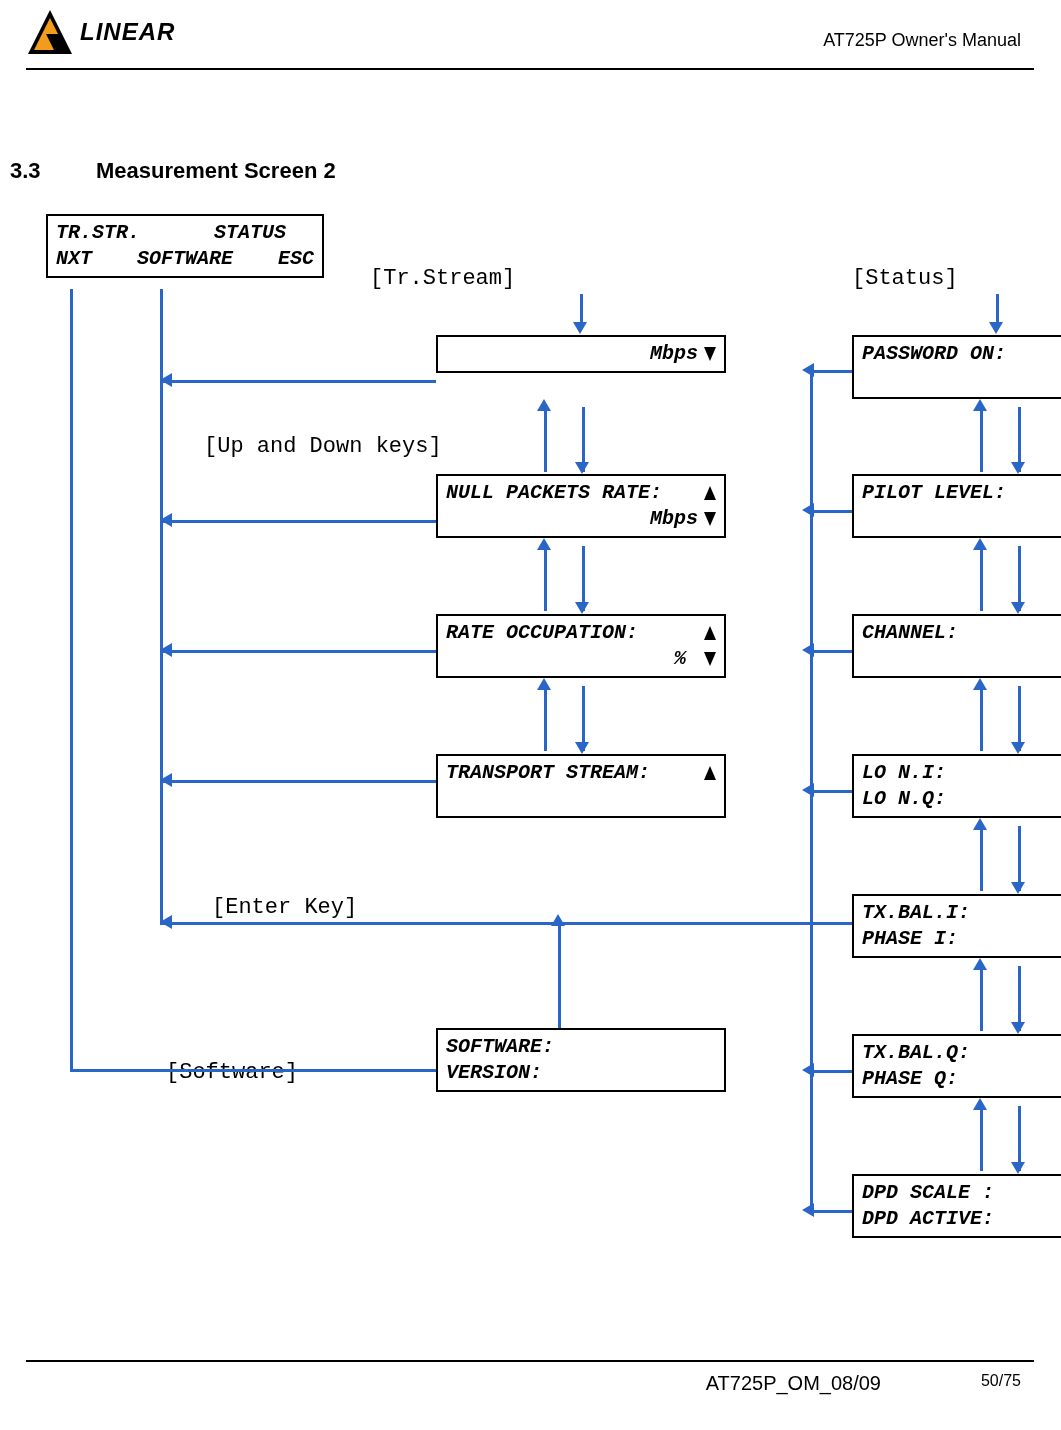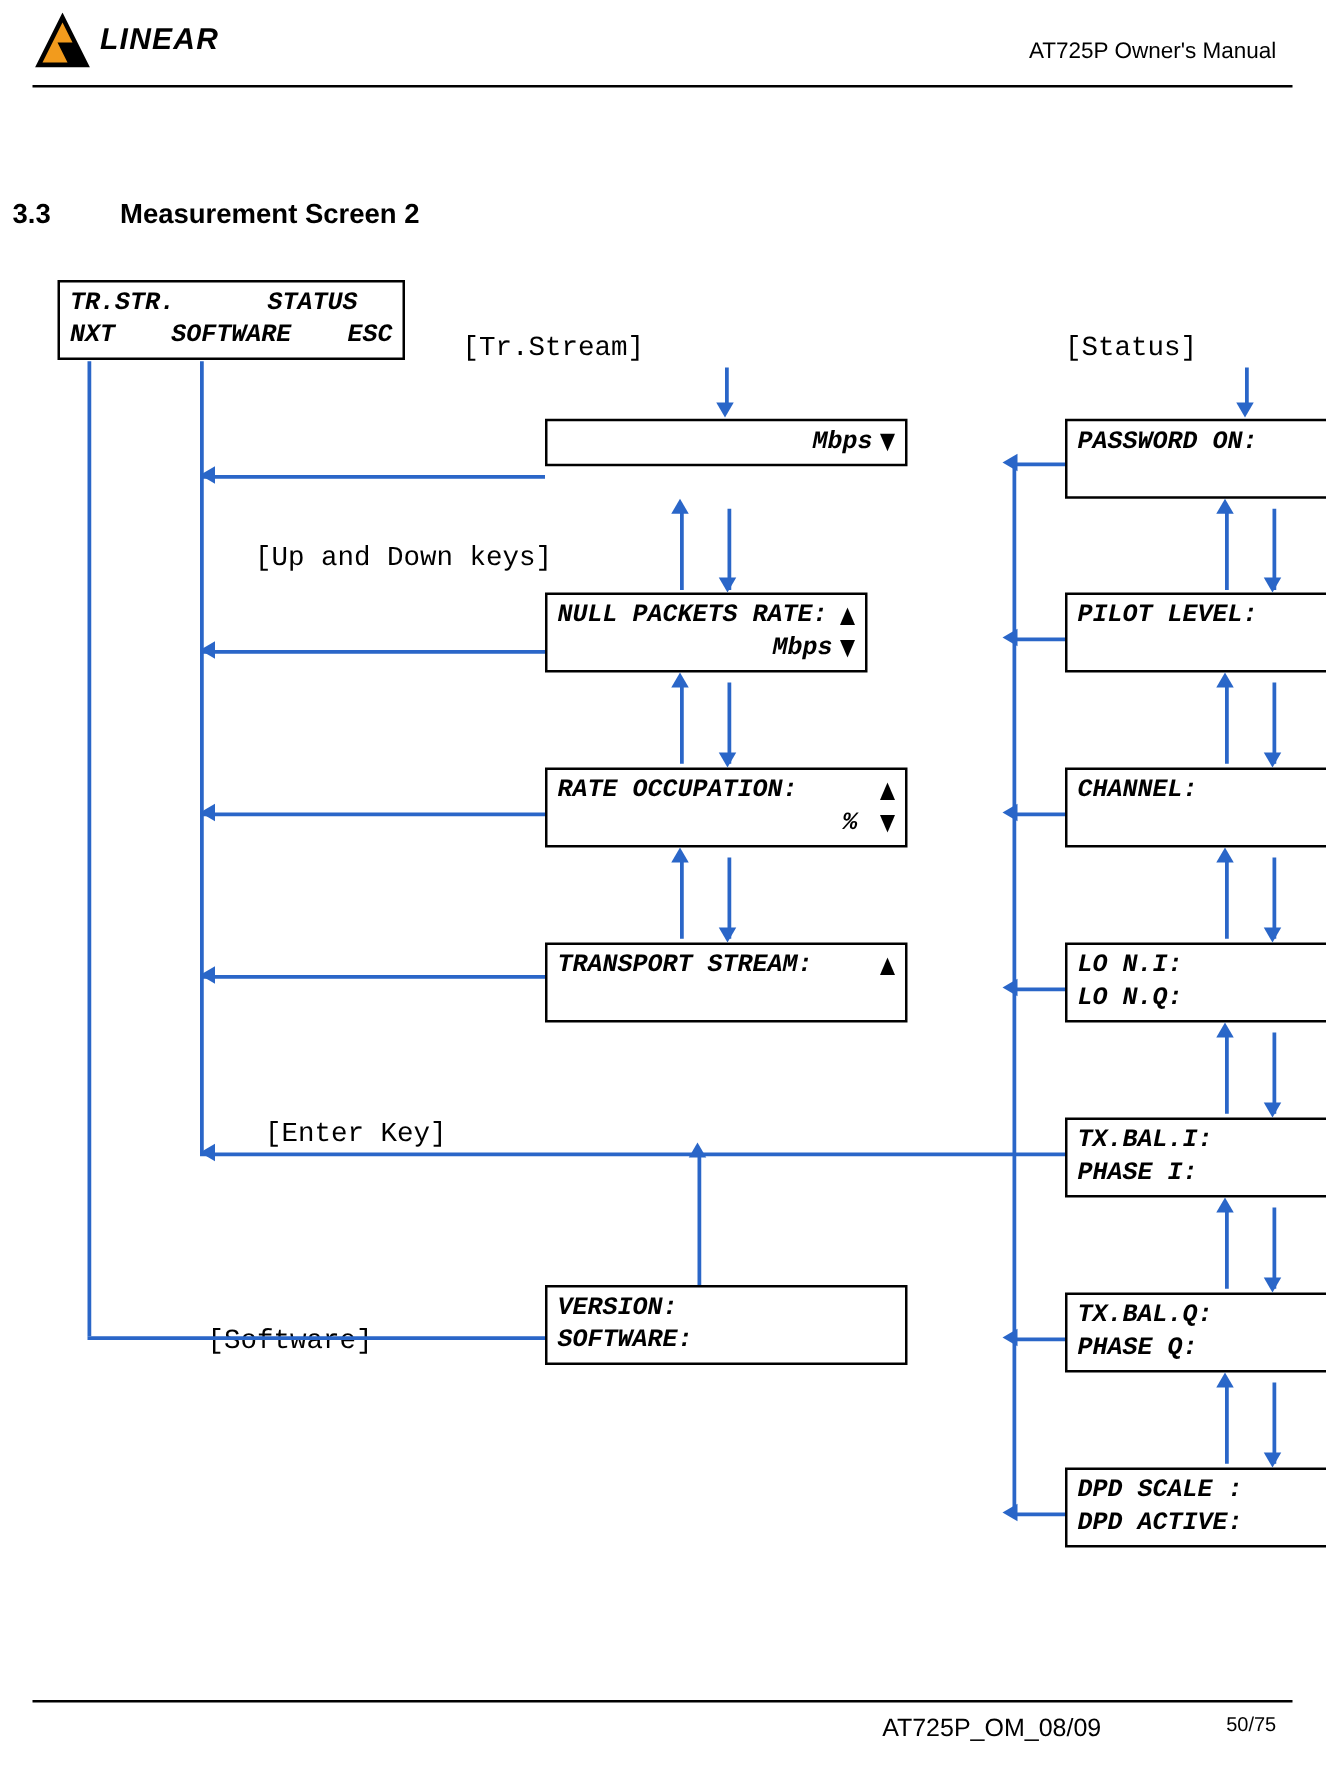--- a/index.html
+++ b/index.html
@@ -45,21 +45,21 @@
       <polygon points="6,40 22,8 30,24 18,24 26,40" fill="#f29b1d"></polygon>
     </svg>
     <span class="logo-text">LINEAR</span>
   </div>
   <div class="doc-title">AT725P Owner's Manual</div>
   <div class="hr-top"></div>
 
   <div class="sec-num">3.3</div>
   <div class="sec-title">Measurement Screen 2</div>
 
-  <div class="box mono" style="left:46px;top:224px;width:278px">
+  <div class="box mono" style="left:46px;top:214px;width:278px">
     <div class="row">
         <span>TR.STR.</span>
         <span style="margin-left:auto;margin-right:28px">STATUS</span>
       </div>
     <div class="row">
         <span>NXT</span>
         <span style="margin:0 auto">SOFTWARE</span>
         <span>ESC</span>
       </div>
   </div>
@@ -70,21 +70,21 @@
   <div class="lbl mono" style="left:212px;top:895px">[Enter Key]</div>
   <div class="lbl mono" style="left:166px;top:1060px">[Software]</div>
 
   <div class="box mono" style="left:436px;top:335px;width:290px">
     <div class="row" style="justify-content:flex-end;gap:6px">
         <span>Mbps</span>
         <span class="tri dn"></span>
       </div>
   </div>
 
-  <div class="box mono" style="left:436px;top:474px;width:258px">
+  <div class="box mono" style="left:436px;top:474px;width:290px">
     <div class="row" style="gap:6px">
         <span>NULL PACKETS RATE:</span>
         <span class="tri up" style="margin-left:auto"></span>
       </div>
     <div class="row" style="justify-content:flex-end;gap:6px">
         <span>Mbps</span>
         <span class="tri dn"></span>
       </div>
   </div>
 
@@ -102,24 +102,24 @@
   <div class="box mono" style="left:436px;top:754px;width:290px">
     <div class="row" style="gap:6px">
         <span>TRANSPORT STREAM:</span>
         <span class="tri up" style="margin-left:auto"></span>
       </div>
     <div class="row"></div>
   </div>
 
   <div class="box mono" style="left:436px;top:1028px;width:290px">
     <div class="row">
+        <span>SOFTWARE:</span>
+      </div>
+    <div class="row">
         <span>VERSION:</span>
-      </div>
-    <div class="row">
-        <span>SOFTWARE:</span>
       </div>
   </div>
 
   <div class="box mono" style="left:852px;top:335px;width:290px">
     <div class="row">
         <span>PASSWORD ON:</span>
       </div>
     <div class="row" style="justify-content:flex-end"></div>
   </div>
 

